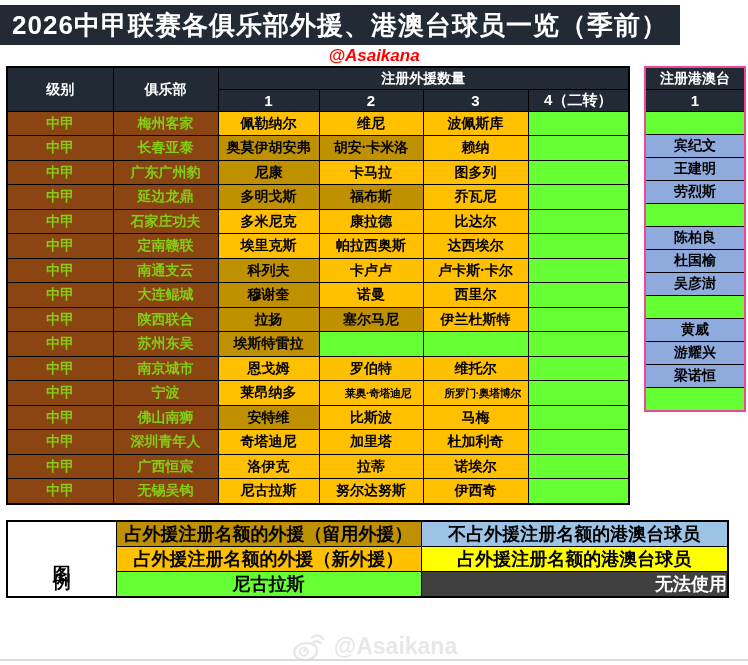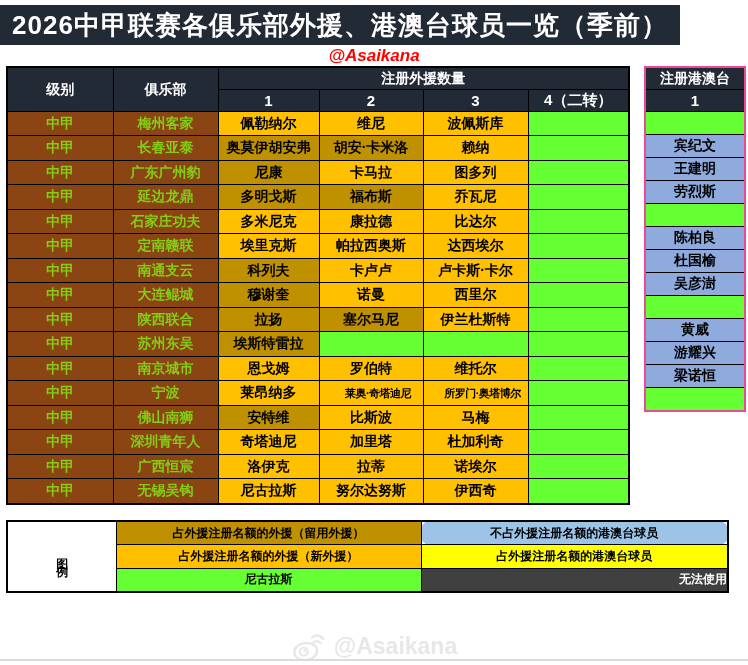--- a/index.html
+++ b/index.html
@@ -20,26 +20,26 @@
         overflow:hidden;white-space:nowrap;}
   thead th{background:var(--header_bg);color:#fff;font-size:14px;font-weight:bold;height:21px;}
   thead th.subhead{font-size:15px;}
   td{height:22px;font-size:14px;font-weight:bold;color:#000;}
   td.level,td.club{background:var(--level_bg);color:#84cc16;}
   td.small{font-size:11px;letter-spacing:-0.5px;padding-left:14px;}
   .cat-retained{background:var(--retained);}
   .cat-new{background:var(--new);}
   .cat-free{background:var(--free);}
   .cat-hk{background:var(--hk_cell);}
-  .cat-hk-free{background:var(--hk_free);border-radius:9px;}
+  .cat-hk-free{background:var(--hk_free);}
   .cat-hk-slot{background:var(--hk_slot);}
   .cat-unavailable{background:var(--unavailable);color:#fff;text-align:right;}
 
   table.legend{position:absolute;left:6px;top:520px;width:721px;height:73px;border:2px solid #000;}
-  table.legend td{font-size:12px;font-weight:bold;height:22px;}
+  table.legend td{font-size:18px;font-weight:bold;height:22px;}
   td.legend-label{background:#fff;font-size:22px;font-weight:bold;
                   writing-mode:vertical-rl;text-orientation:upright;letter-spacing:8px;}
 
   .watermark{position:absolute;left:0;top:629px;width:100%;height:34px;
              display:flex;align-items:center;justify-content:center;gap:7px;
              color:var(--watermark_gray);font-size:23px;font-weight:bold;}
   .weibo{transform:rotate(-8deg);}
   .bottom-line{position:absolute;left:0;top:659px;width:748px;height:2px;background:#DBDBDB;}
 </style>
 </head>

